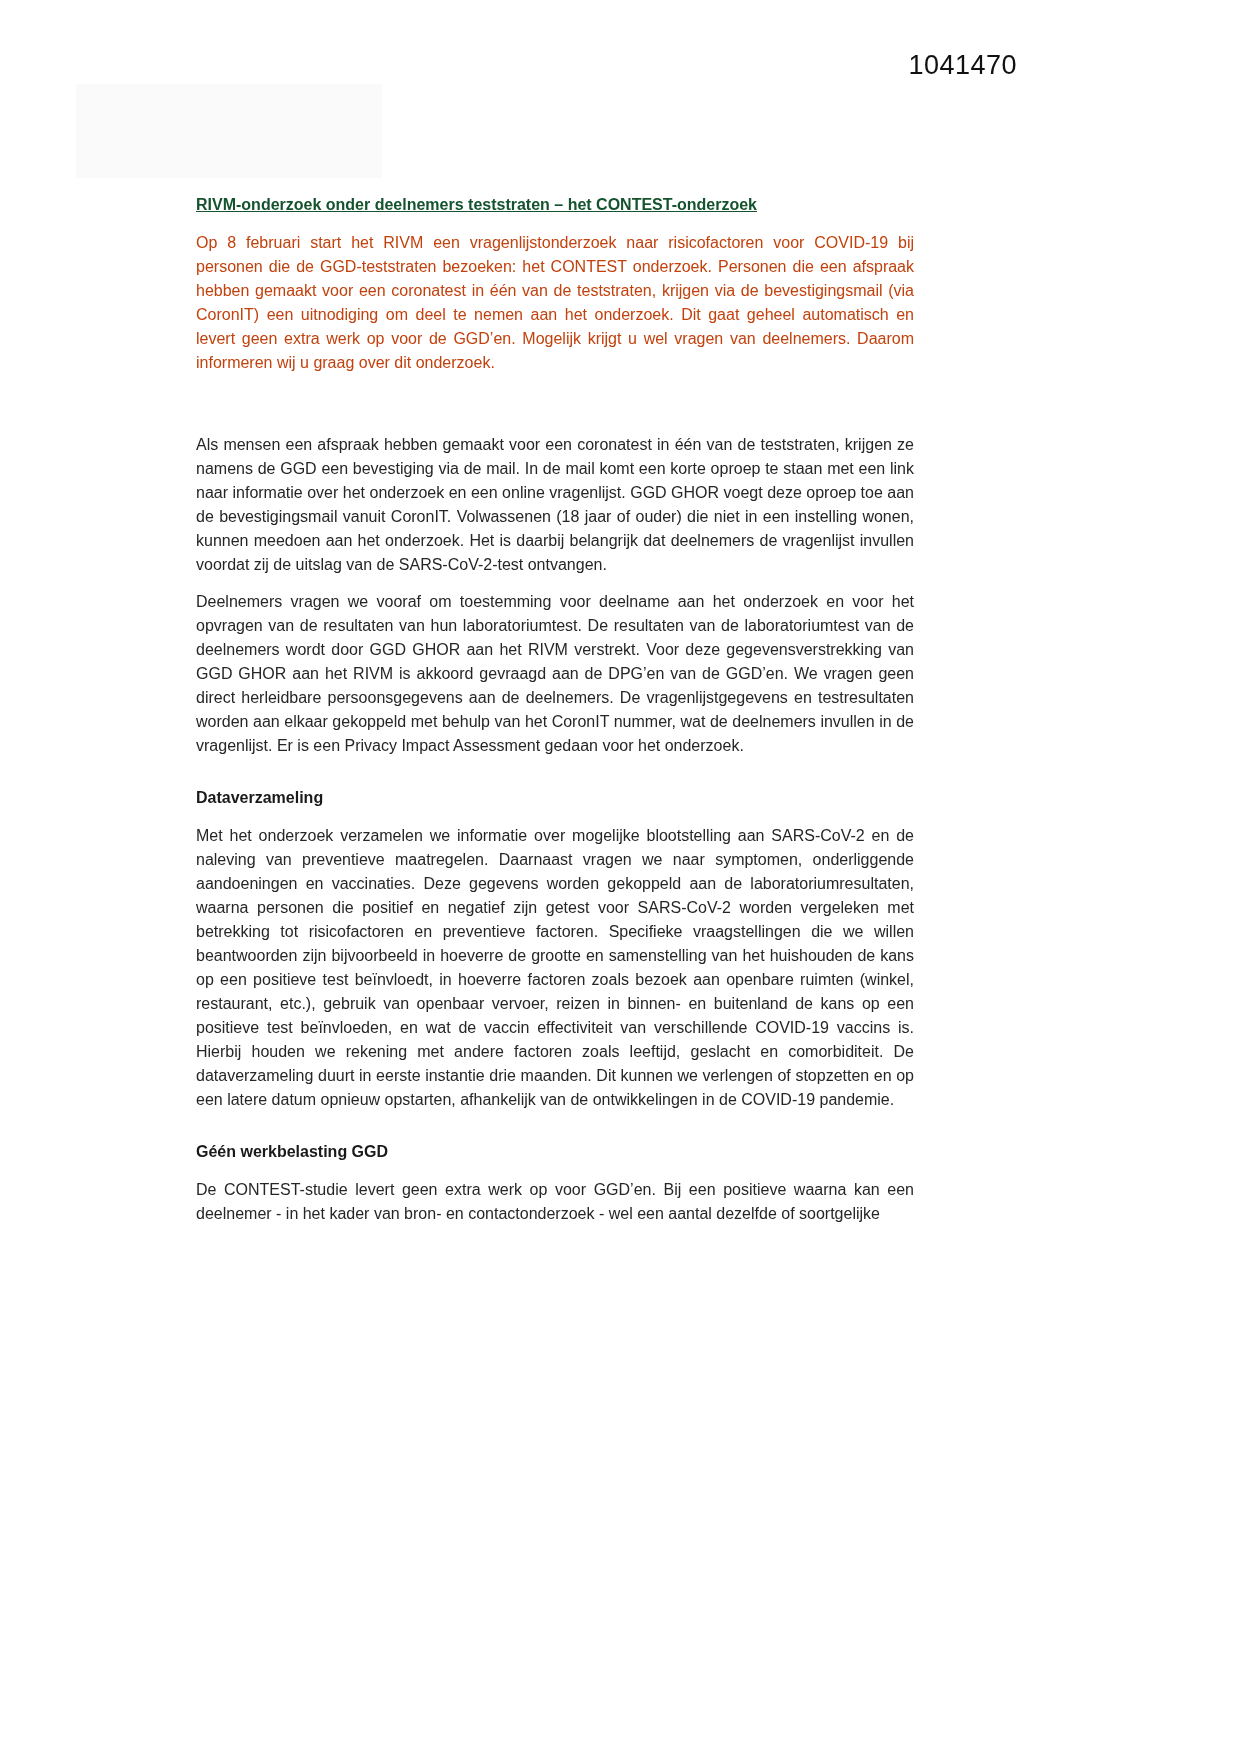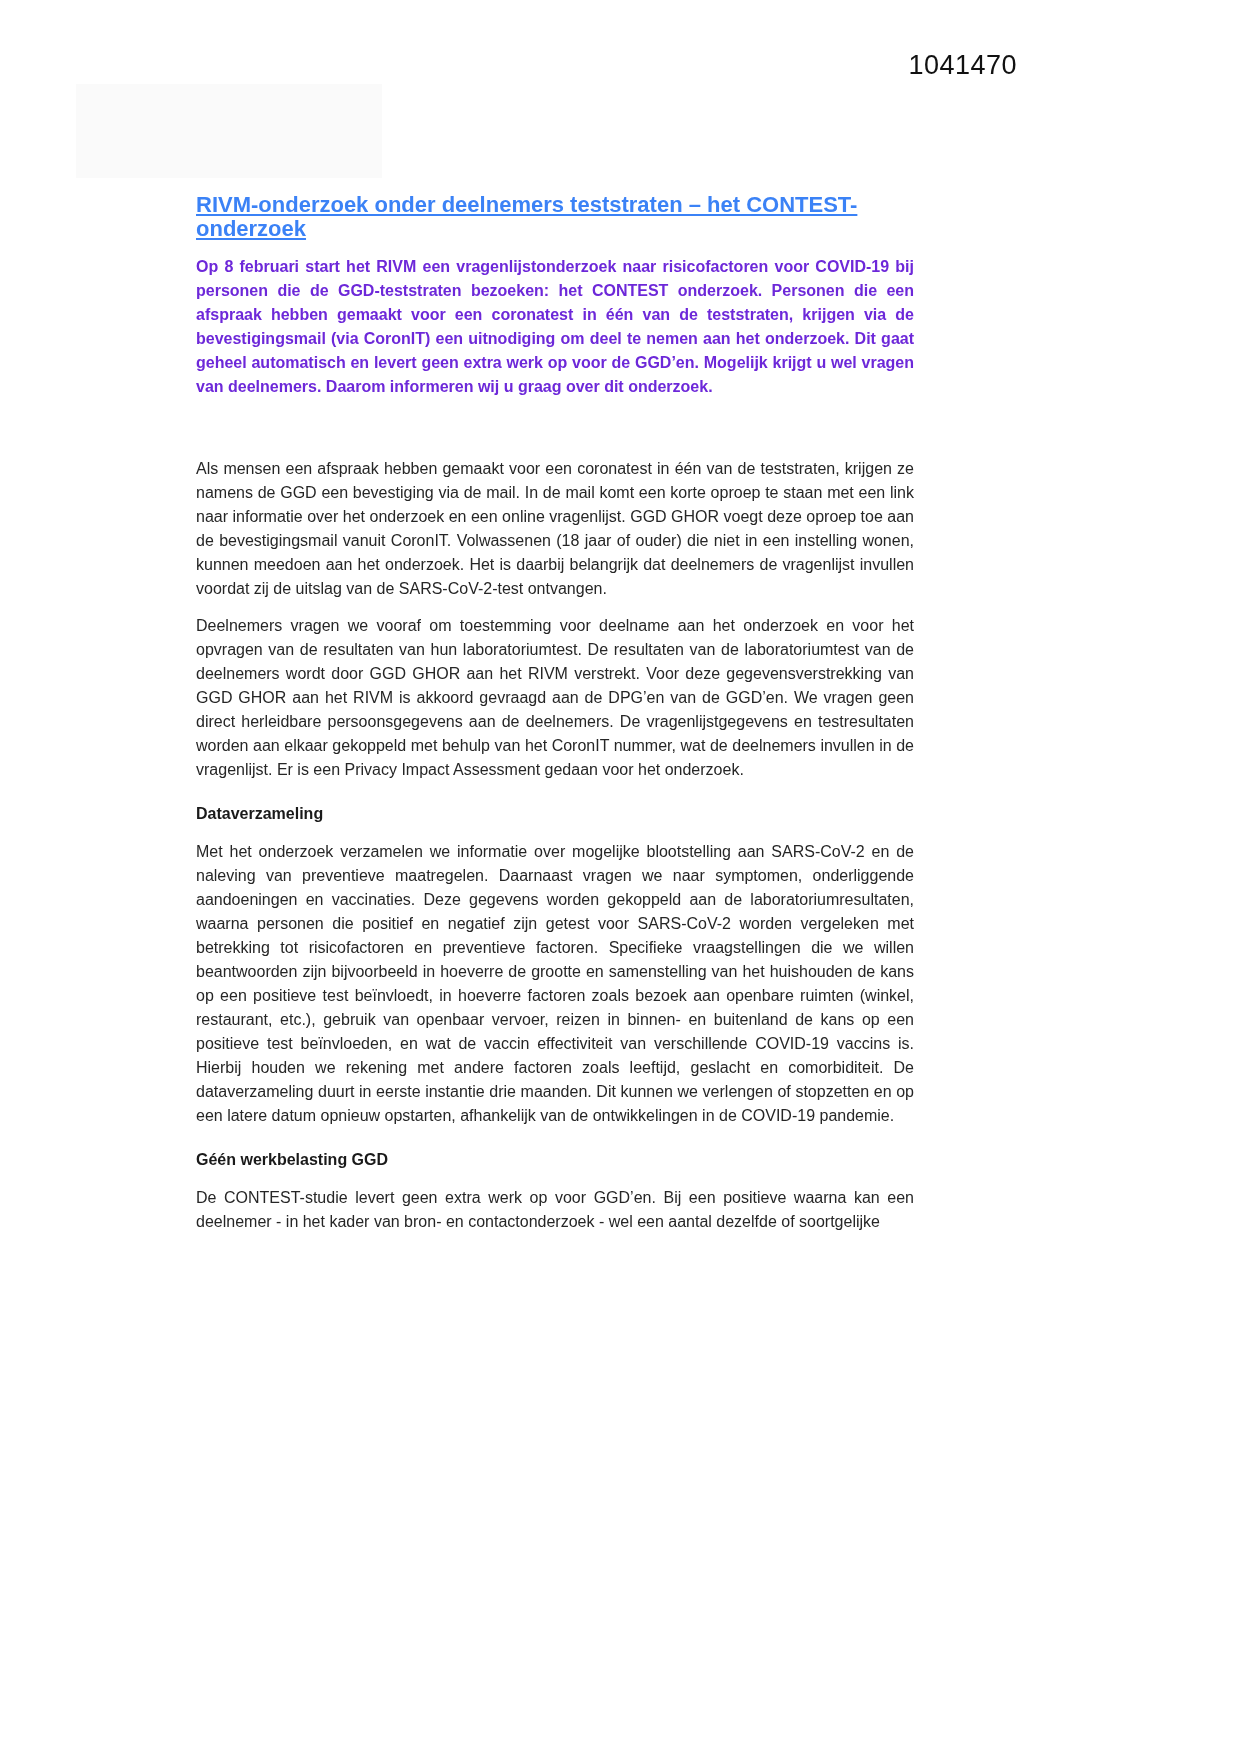--- a/index.html
+++ b/index.html
@@ -37,37 +37,37 @@
     left: 196px;
     top: 193px;
     width: 718px;
     font-size: 16px;
     line-height: 24px;
     color: #262626;
   }
   .doc-title {
     font-weight: bold;
     text-decoration: underline;
-    font-size: 22px;
-    color: #3b82f6;
+    font-size: 16px;
+    color: #14532d;
     margin-bottom: 14px;
   }
   .doc-date {
     margin-bottom: 46px;
   }
   .intro {
-    font-weight: bold;
+    font-weight: normal;
     text-align: justify;
-    color: #6d28d9;
+    color: #c2410c;
     margin-bottom: 58px;
   }
   .section-heading {
     font-weight: bold;
     color: #1a1a1a;
-    margin-top: 20px;
+    margin-top: 28px;
     margin-bottom: 14px;
   }
   .section-heading.first {
     margin-top: 0;
   }
   .para {
     text-align: justify;
     margin-bottom: 13px;
   }
 </style>

